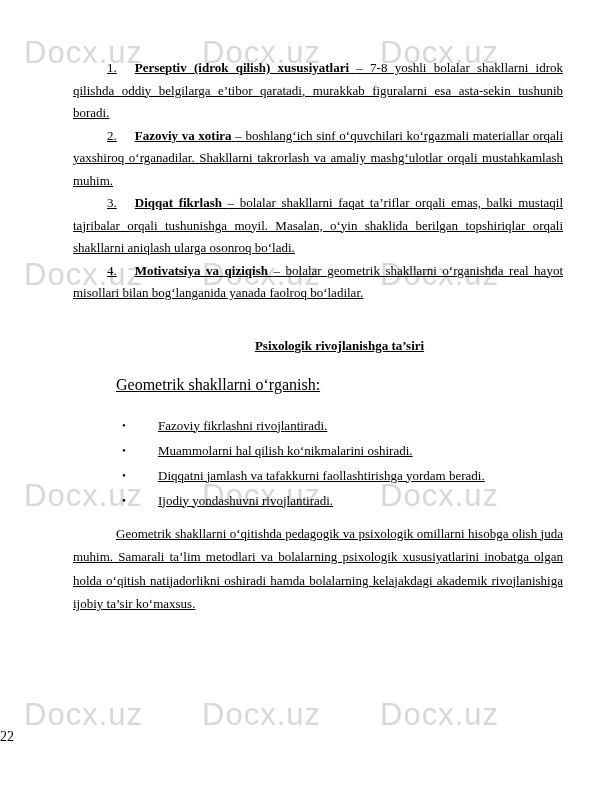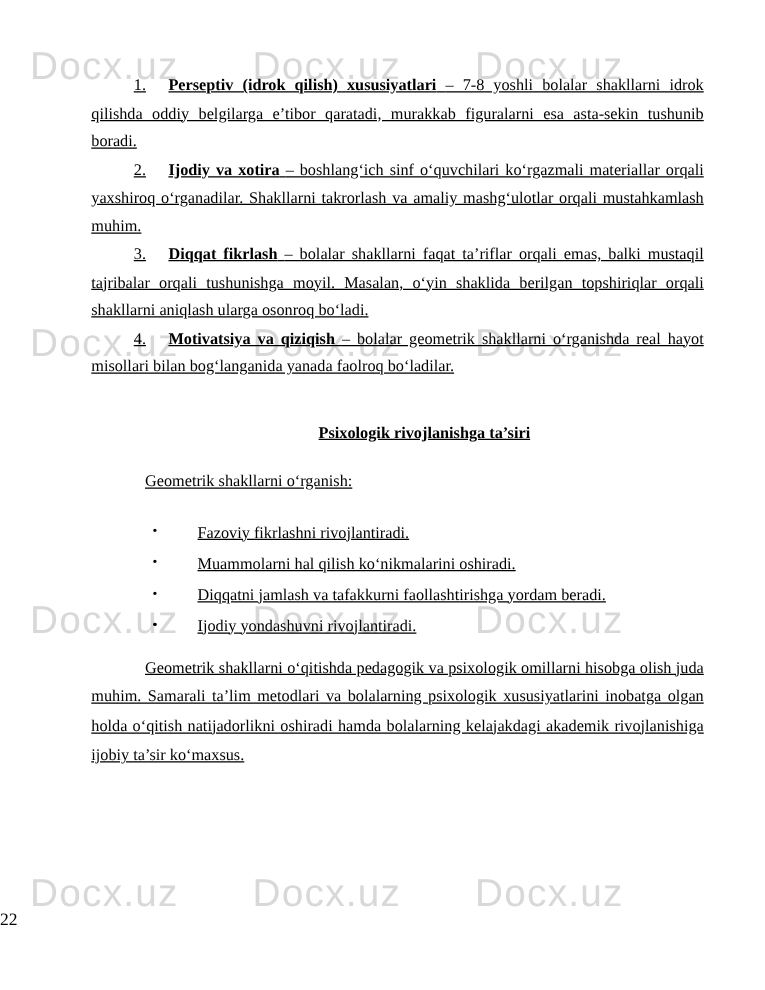--- a/index.html
+++ b/index.html
@@ -65,21 +65,21 @@
   .section-heading {
     margin: 30px 0 0 0;
     font-size: 13px;
     line-height: 22.5px;
     font-weight: bold;
     text-indent: 43px;
     text-align: center;
   }
   .section-intro {
     margin: 17px 0 0 0;
-    font-size: 13px;
+    font-size: 16px;
     line-height: 22.5px;
     text-indent: 43px;
   }
   .bullet-list {
     margin-top: 16px;
   }
   .bullet-item {
     position: relative;
     padding-left: 85px;
     font-size: 13px;
@@ -127,21 +127,21 @@
     <span class="wm r3 c3">Docx.uz</span>
     <span class="wm r4 c1">Docx.uz</span>
     <span class="wm r4 c2">Docx.uz</span>
     <span class="wm r4 c3">Docx.uz</span>
   </div>
 
   <div class="content">
 
     <p class="npara"><span>1.</span><span class="num-tab"></span><b>Perseptiv (idrok qilish) xususiyatlari</b> <span>– 7-8 yoshli bolalar shakllarni idrok qilishda oddiy belgilarga e’tibor qaratadi, murakkab figuralarni esa asta-sekin tushunib boradi.</span></p>
 
-    <p class="npara"><span>2.</span><span class="num-tab"></span><b>Ijodiy va xotira</b> <span>– boshlang‘ich sinf o‘quvchilari ko‘rgazmali materiallar orqali yaxshiroq o‘rganadilar. Shakllarni takrorlash va amaliy mashg‘ulotlar orqali mustahkamlash muhim.</span></p>
+    <p class="npara"><span>2.</span><span class="num-tab"></span><b>Fazoviy va xotira</b> <span>– boshlang‘ich sinf o‘quvchilari ko‘rgazmali materiallar orqali yaxshiroq o‘rganadilar. Shakllarni takrorlash va amaliy mashg‘ulotlar orqali mustahkamlash muhim.</span></p>
 
     <p class="npara"><span>3.</span><span class="num-tab"></span><b>Diqqat fikrlash</b> <span>– bolalar shakllarni faqat ta’riflar orqali emas, balki mustaqil tajribalar orqali tushunishga moyil. Masalan, o‘yin shaklida berilgan topshiriqlar orqali shakllarni aniqlash ularga osonroq bo‘ladi.</span></p>
 
     <p class="npara"><span>4.</span><span class="num-tab"></span><b>Motivatsiya va qiziqish</b> <span>– bolalar geometrik shakllarni o‘rganishda real hayot misollari bilan bog‘langanida yanada faolroq bo‘ladilar.</span></p>
 
 
     <p class="section-heading">Psixologik rivojlanishga ta’siri</p>
 
     <p class="section-intro">Geometrik shakllarni o‘rganish:</p>
 

